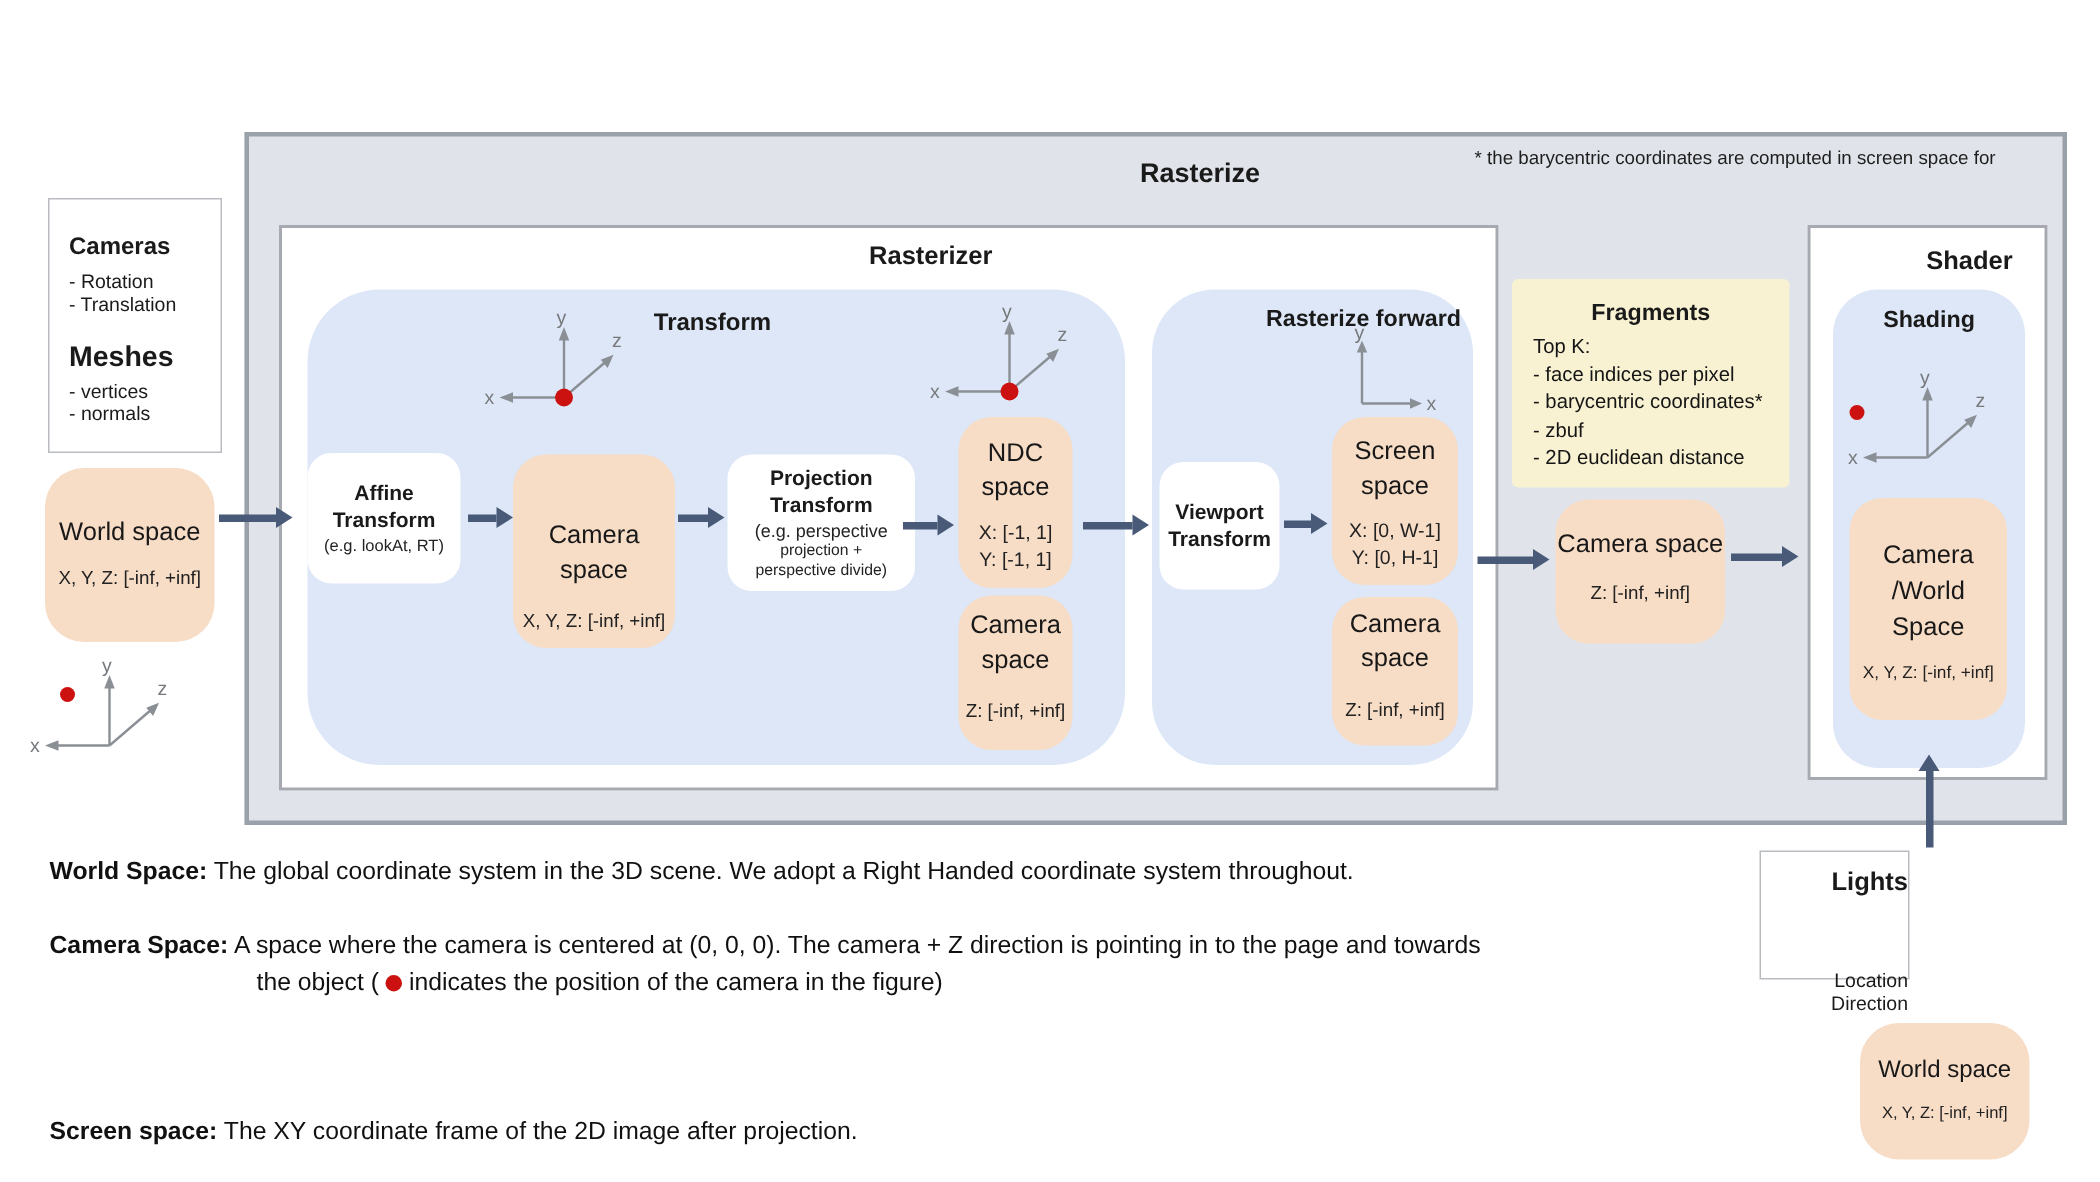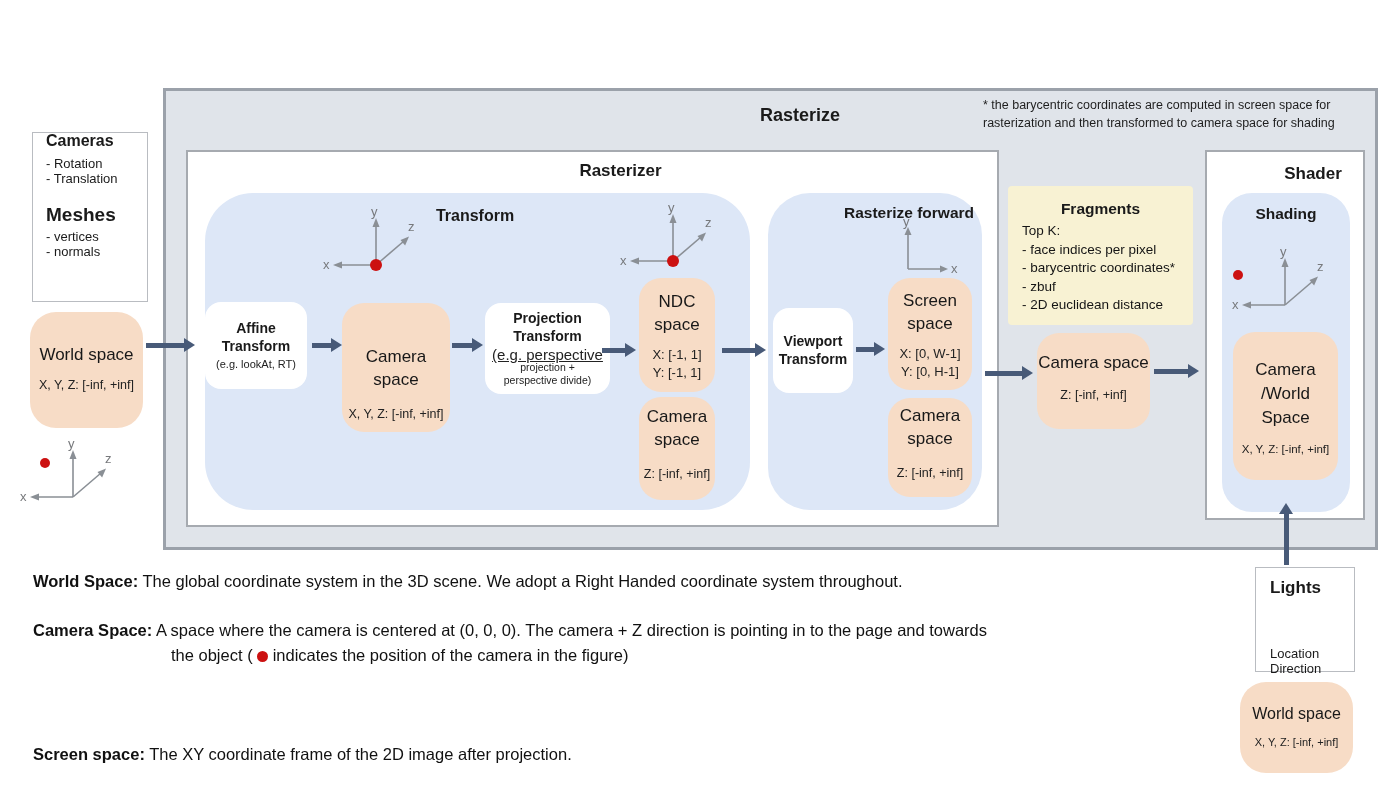--- a/index.html
+++ b/index.html
@@ -65,21 +65,20 @@
 </style>
 </head>
 <body>
 
 <div class="stage">
 
   <div class="abs renderer-box"></div>
   <div class="abs big-title" style="left:700px;top:105px;width:200px;">Rasterize</div>
   <div class="abs note" style="left:983px;top:97px;width:380px;">
     <div>* the barycentric coordinates are computed in screen space for</div>
-    <div>rasterization and then transformed to camera space for shading</div>
   </div>
 
   <div class="abs white-box rasterizer-box"></div>
   <div class="abs sec-title" style="left:186px;top:161px;width:813px;">Rasterizer</div>
 
   <div class="abs panel transform-panel"></div>
   <div class="abs panel-title" style="left:375px;top:207px;width:200px;font-size:16px;">Transform</div>
 
   <svg class="abs" style="left:322px;top:205px;" width="100" height="80" viewBox="0 0 100 80">
     <line x1="54" y1="60" x2="54" y2="20" stroke="var(--axis)" stroke-width="1.6"></line>
@@ -101,21 +100,21 @@
   </div>
 
   <div class="abs space-box" style="left:342px;top:303px;width:108px;height:129px;padding-top:42px;">
     <div class="space-title">Camera space</div>
     <div class="space-range" style="margin-top:16px;">X, Y, Z: [-inf, +inf]</div>
   </div>
 
   <div class="abs process" style="left:485px;top:303px;width:125px;height:91px;">
     <div class="process-title">Projection</div>
     <div class="process-title">Transform</div>
-    <div class="process-note" style="font-size:15px;text-decoration:underline;">(e.g. perspective</div>
+    <div class="process-note" style="font-size:12px;">(e.g. perspective</div>
     <div class="process-note" style="font-size:10.5px;margin-top:0;">projection +</div>
     <div class="process-note" style="font-size:10.5px;margin-top:0;">perspective divide)</div>
   </div>
 
   <svg class="abs" style="left:619px;top:201px;" width="100" height="80" viewBox="0 0 100 80">
     <line x1="54" y1="60" x2="54" y2="20" stroke="var(--axis)" stroke-width="1.6"></line>
     <polygon points="54,13 50.5,22 57.5,22" fill="var(--axis)"></polygon>
     <line x1="54" y1="60" x2="18" y2="60" stroke="var(--axis)" stroke-width="1.6"></line>
     <polygon points="11,60 20,56.5 20,63.5" fill="var(--axis)"></polygon>
     <line x1="54" y1="60" x2="82" y2="36" stroke="var(--axis)" stroke-width="1.6"></line>
@@ -201,21 +200,21 @@
   </svg>
   <div class="dot" style="left:1233px;top:270px;"></div>
 
   <div class="abs space-box" style="left:1233px;top:332px;width:105px;height:148px;padding-top:26px;">
     <div class="space-title" style="line-height:24px;">Camera</div>
     <div class="space-title" style="line-height:24px;">/World</div>
     <div class="space-title" style="line-height:24px;">Space</div>
     <div class="space-range" style="margin-top:13px;font-size:11.5px;">X, Y, Z: [-inf, +inf]</div>
   </div>
 
-  <div class="abs info-box" style="left:32px;top:132px;width:116px;height:170px;padding:0 0 0 13px;">
+  <div class="abs info-box" style="left:32px;top:132px;width:116px;height:170px;padding:24px 0 0 13px;">
     <div class="info-title">Cameras</div>
     <div style="margin-top:8px;">- Rotation</div>
     <div>- Translation</div>
     <div class="info-title" style="font-size:19px;margin-top:21px;">Meshes</div>
     <div style="margin-top:7px;">- vertices</div>
     <div>- normals</div>
   </div>
 
   <div class="abs space-box" style="left:30px;top:312px;width:113px;height:116px;padding-top:31px;border-radius:26px;">
     <div class="space-title">World space</div>
@@ -228,21 +227,21 @@
     <line x1="54" y1="60" x2="18" y2="60" stroke="var(--axis)" stroke-width="1.6"></line>
     <polygon points="11,60 20,56.5 20,63.5" fill="var(--axis)"></polygon>
     <line x1="54" y1="60" x2="82" y2="36" stroke="var(--axis)" stroke-width="1.6"></line>
     <polygon points="87,31.5 83.1,40.4 78.5,34.9" fill="var(--axis)"></polygon>
     <text class="axes-label" x="49" y="11">y</text>
     <text class="axes-label" x="1" y="64">x</text>
     <text class="axes-label" x="86" y="26">z</text>
   </svg>
   <div class="dot" style="left:40px;top:458px;"></div>
 
-  <div class="abs info-box" style="left:1255px;top:567px;width:100px;height:105px;padding:12px 0 0 14px;">
+  <div class="abs info-box" style="left:1173px;top:567px;width:100px;height:86px;padding:12px 0 0 14px;text-align:right;">
     <div class="info-title" style="font-size:17px;">Lights</div>
     <div style="margin-top:51px;">Location</div>
     <div>Direction</div>
   </div>
   <div class="abs space-box" style="left:1240px;top:682px;width:113px;height:91px;padding-top:20px;border-radius:26px;">
     <div class="space-title" style="font-size:16px;">World space</div>
     <div class="space-range" style="margin-top:11px;font-size:11px;">X, Y, Z: [-inf, +inf]</div>
   </div>
 
   <div class="arrow-h" style="left:146px;top:343px;width:38px;"></div>

